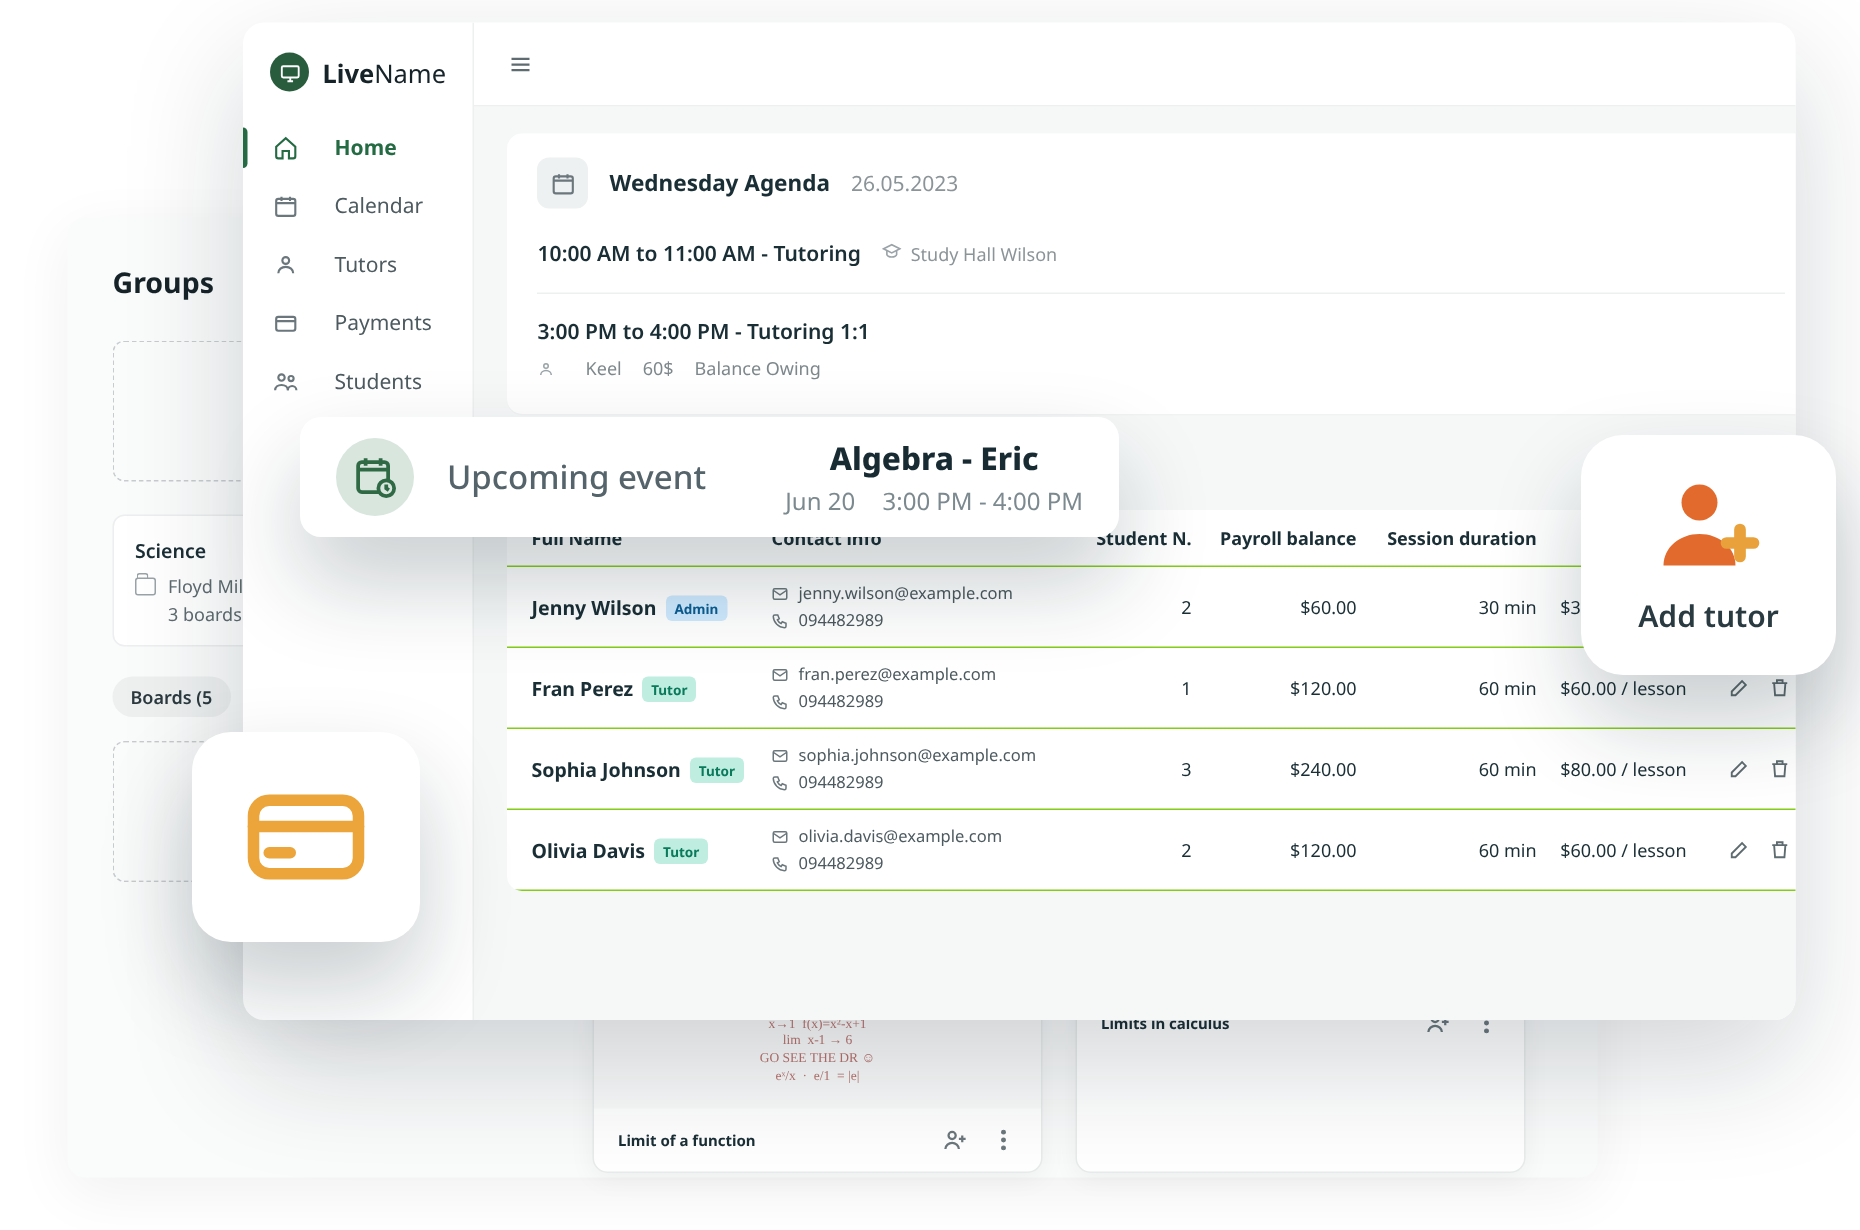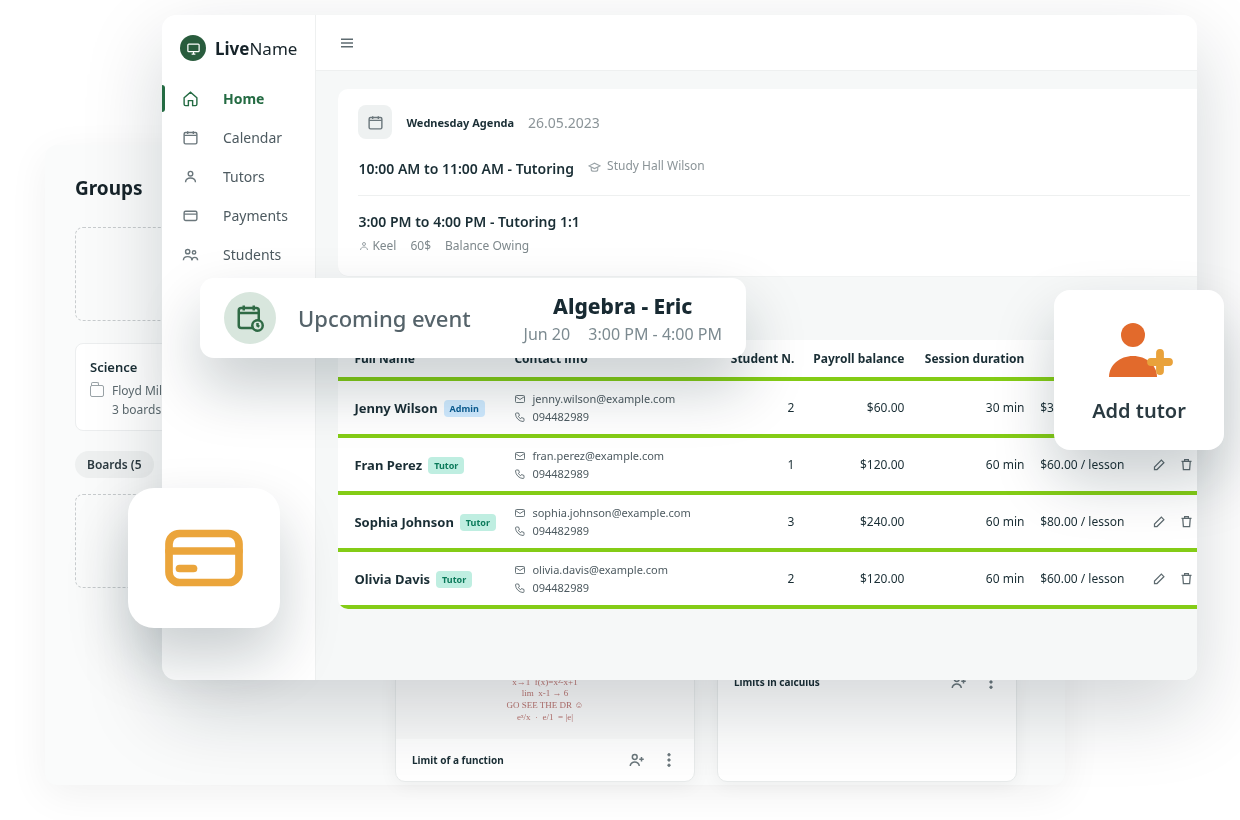--- a/index.html
+++ b/index.html
@@ -40,31 +40,31 @@
 .topbar{height:56px;background:#fff;border-bottom:1px solid #eef0f0;display:flex;align-items:center;justify-content:space-between;padding:0 22px}
 .hamburger svg{stroke:#5e6b70}
 
 .content{padding:18px 22px;display:flex;gap:20px;flex:1;overflow:hidden}
 .colL{flex:1;min-width:0}
 
 
 .agenda{background:#fff;border-radius:10px;padding:16px 20px 22px;box-shadow:0 1px 0 rgba(0,0,0,.02)}
 .agenda-head{display:flex;align-items:center;gap:14px;margin-bottom:18px}
 .ico-pill{width:34px;height:34px;border-radius:8px;background:#eef1f1;display:flex;align-items:center;justify-content:center}
-.agenda-title{font-size:11px;font-weight:700;color:#1a2e35}
+.agenda-title{font-size:15px;font-weight:700;color:#1a2e35}
 .agenda-date{font-size:14px;color:#8b9498}
 .agenda-line1{font-size:14px;font-weight:600;color:#1a2e35;margin-bottom:6px}
-.agenda-loc{display:inline-flex;align-items:flex-end;gap:6px;font-size:12px;color:#8b9498;margin-left:10px}
+.agenda-loc{display:inline-flex;align-items:flex-start;gap:6px;font-size:12px;color:#8b9498;margin-left:10px}
 .hr{height:1px;background:#eef0f0;margin:16px 0}
 .agenda-meta{display:flex;align-items:center;gap:14px;font-size:12px;color:#7e888c;margin-top:6px}
 
 
 .section-title{font-size:22px;font-weight:800;color:#132127;margin:22px 0 12px 2px}
 .table{background:#fff;border-radius:10px;overflow:hidden}
-.tr{display:grid;grid-template-columns:160px 200px 80px 110px 120px 100px 70px;align-items:center;padding:10px 16px;border-bottom:4px solid #84cc16;font-size:12px}
+.tr{display:grid;grid-template-columns:160px 200px 80px 110px 120px 100px 70px;align-items:center;padding:10px 16px;border-bottom:1px solid #84cc16;font-size:12px}
 .thead{font-weight:700;color:#1a2e35;font-size:12px}
 .thead .c-right,.tr .c-right{text-align:right}
 .name{font-weight:700;color:#1a2e35;font-size:13px}
 .tag{display:inline-block;font-size:9px;font-weight:700;padding:2px 6px;border-radius:4px;margin-left:6px;vertical-align:1px}
 .tag-admin{background:#cfeaff;color:#0b5e93}
 .tag-tutor{background:#bfeee1;color:#0a7a5a}
 .cinfo{display:flex;flex-direction:column;gap:3px;color:#4d5a60;font-size:11px}
 .cinfo span{display:flex;align-items:center;gap:6px}
 .act{display:flex;gap:12px;justify-content:flex-end}
 .act svg{stroke:#5e6b70;cursor:pointer}
@@ -72,21 +72,21 @@
 
 .float-event{position:absolute;left:200px;top:278px;width:546px;height:80px;background:#fff;border-radius:14px;box-shadow:0 30px 60px rgba(10,30,40,.22);display:flex;align-items:center;padding:0 24px;gap:22px}
 .fe-ico{width:52px;height:52px;border-radius:50%;background:#d8e6dd;display:flex;align-items:center;justify-content:center}
 .fe-label{font-size:22px;font-weight:500;color:#55636a}
 .fe-right{margin-left:auto;text-align:center}
 .fe-title{font-size:21px;font-weight:800;color:#182a32}
 .fe-sub{font-size:16px;color:#7c8a90;margin-top:3px}
 .fe-sub span+span{margin-left:14px}
 
 .float-card{position:absolute;left:128px;top:488px;width:152px;height:140px;background:#fff;border-radius:26px;box-shadow:0 30px 60px rgba(10,30,40,.22);display:flex;align-items:center;justify-content:center}
-.float-addtutor{position:absolute;left:1054px;top:290px;width:170px;height:160px;background:#fff;border-radius:16px;box-shadow:0 30px 60px rgba(10,30,40,.22);display:flex;flex-direction:column;align-items:center;justify-content:center;gap:14px}
+.float-addtutor{position:absolute;left:1054px;top:290px;width:170px;height:160px;background:#fff;border-radius:28px;box-shadow:0 30px 60px rgba(10,30,40,.22);display:flex;flex-direction:column;align-items:center;justify-content:center;gap:14px}
 .float-addtutor .lbl{font-size:20px;font-weight:600;color:#2a3a41}
 
 
 .lesson-row{position:absolute;left:395px;top:660px;display:flex;gap:22px}
 .lesson{width:300px;background:#fff;border:1px solid #e8ebeb;border-radius:10px;overflow:hidden;box-shadow:0 4px 18px rgba(0,0,0,.05)}
 .lesson .scribble{height:78px;background:#fafafa;display:flex;align-items:center;justify-content:center;font-family:'Comic Sans MS',cursive;font-size:9px;color:#b9736f;line-height:1.3;text-align:center;padding:6px;white-space:pre}
 .lesson .bar{display:flex;align-items:center;justify-content:space-between;padding:12px 16px;font-size:10px;font-weight:700;color:#1a2e35}
 .lesson .bar .ricons{display:flex;gap:14px}
 .lesson .bar svg{stroke:#6b777c}
 </style>
@@ -237,21 +237,21 @@
               <svg width="13" height="13" viewBox="0 0 24 24" fill="none" stroke="#9aa3a7" stroke-width="2">
                   <path d="M2 9l10-5 10 5-10 5z"></path>
                   <path d="M6 11v5c0 1.5 2.7 3 6 3s6-1.5 6-3v-5"></path>
                 </svg>
               <span>Study Hall Wilson</span>
             </span>
           </div>
           <div class="hr"></div>
           <div class="agenda-line1">3:00 PM to 4:00 PM - Tutoring 1:1</div>
           <div class="agenda-meta">
-            <span style="display:inline-flex;align-items:center;gap:2px">
+            <span style="display:inline-flex;align-items:center;gap:20px">
               <svg width="12" height="12" viewBox="0 0 24 24" fill="none" stroke="#9aa3a7" stroke-width="2">
                   <circle cx="12" cy="8" r="3"></circle>
                   <path d="M5 20c0-3.3 3-6 7-6s7 2.7 7 6"></path>
                 </svg>
               <span>Keel</span>
             </span>
             <span>60$</span>
             <span>Balance Owing</span>
           </div>
         </div>

